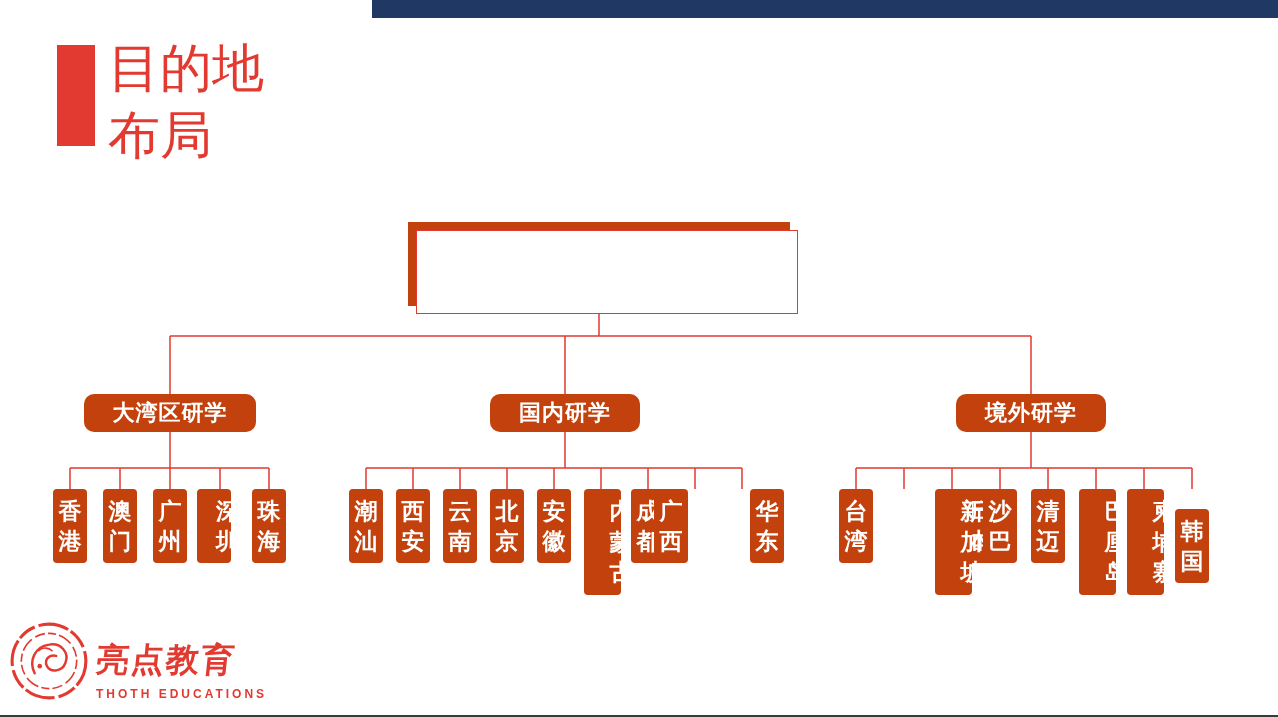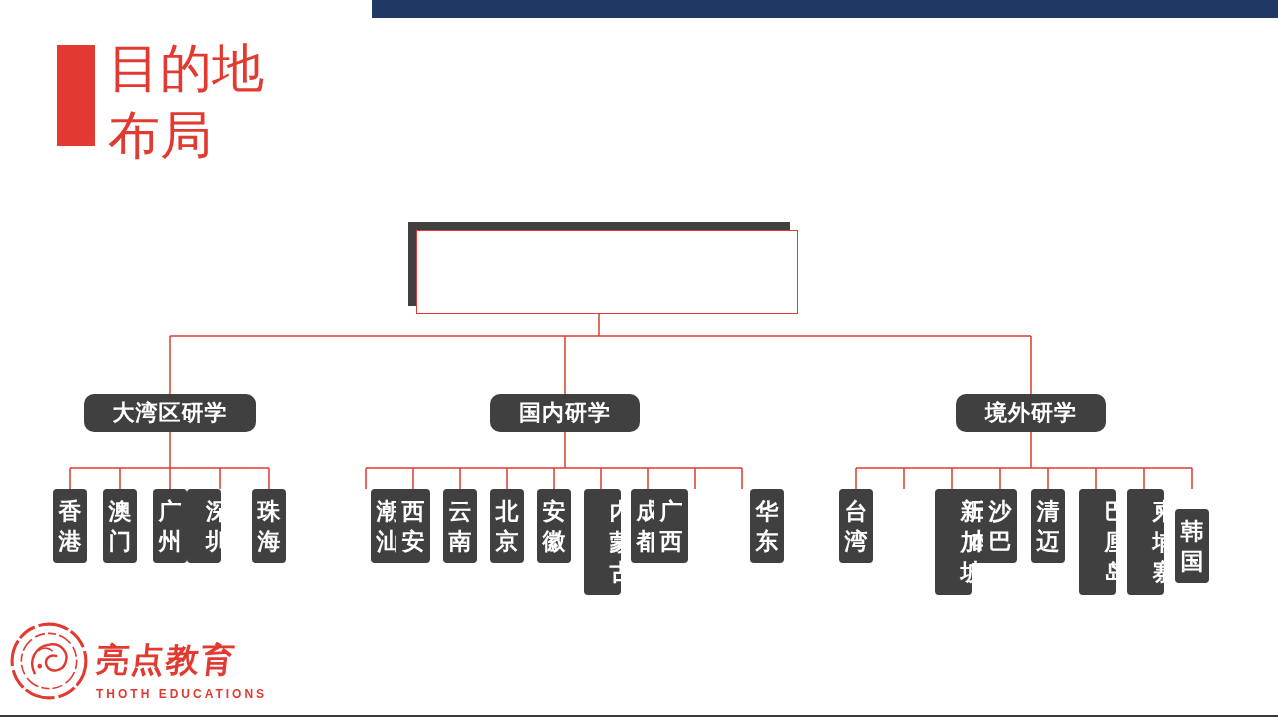--- a/index.html
+++ b/index.html
@@ -11,21 +11,21 @@
   .bottom-line{position:absolute;left:0;bottom:0;width:1278px;height:2px;background:#3a3a3a;}
 
   .title-accent{position:absolute;left:57px;top:45px;width:38px;height:101px;background:#E23A30;}
   .page-title{
     position:absolute;left:108px;top:36px;margin:0;color:#E23A30;font-weight:400;
     font-family:"Liberation Serif","DejaVu Serif",serif;font-size:52px;line-height:1.28;
   }
 
   .connectors{position:absolute;left:0;top:0;width:1278px;height:717px;pointer-events:none;}
 
-  .node{position:absolute;background:#404040;color:#ffffff;display:flex;align-items:center;justify-content:center;box-sizing:border-box;}
+  .node{position:absolute;background:#c2410c;color:#ffffff;display:flex;align-items:center;justify-content:center;box-sizing:border-box;}
   .root-node{
     left:408px;top:222px;width:382px;height:84px;font-size:30px;font-weight:bold;letter-spacing:2px;z-index:2;
   }
   .root-node::after{
     content:"";position:absolute;left:8px;top:8px;width:100%;height:100%;
     background:#ffffff;border:1px solid #E23A30;z-index:-1;box-sizing:border-box;
   }
   .branch-node{top:394px;height:38px;font-size:22px;font-weight:bold;border-radius:10px;letter-spacing:1px;}
   .leaf-node{
     top:489px;width:34px;height:74px;font-size:23px;font-weight:bold;border-radius:4px;
@@ -61,24 +61,24 @@
 
   <div class="node root-node">研学旅行课程目的地</div>
 
   <div class="node branch-node" style="left:84px;width:172px;">大湾区研学</div>
   <div class="node branch-node" style="left:490px;width:150px;">国内研学</div>
   <div class="node branch-node" style="left:956px;width:150px;">境外研学</div>
 
   <div class="node leaf-node" style="left:53px;">香港</div>
   <div class="node leaf-node" style="left:103px;">澳门</div>
   <div class="node leaf-node" style="left:153px;">广州</div>
-  <div class="node leaf-node" style="left:187px;padding-left:27px;">深圳</div>
+  <div class="node leaf-node" style="left:197px;padding-left:27px;">深圳</div>
   <div class="node leaf-node" style="left:252px;">珠海</div>
 
-  <div class="node leaf-node" style="left:349px;margin-left:22px;">潮汕</div>
+  <div class="node leaf-node" style="left:349px;">潮汕</div>
   <div class="node leaf-node" style="left:396px;">西安</div>
   <div class="node leaf-node" style="left:443px;">云南</div>
   <div class="node leaf-node" style="left:490px;">北京</div>
   <div class="node leaf-node" style="left:537px;">安徽</div>
   <div class="node leaf-node leaf-tall" style="left:584px;">内蒙古</div>
   <div class="node leaf-node" style="left:631px;">成都</div>
   <div class="node leaf-node" style="left:654px;">广西</div>
   <div class="node leaf-node" style="left:750px;">华东</div>
 
   <div class="node leaf-node" style="left:839px;">台湾</div>

